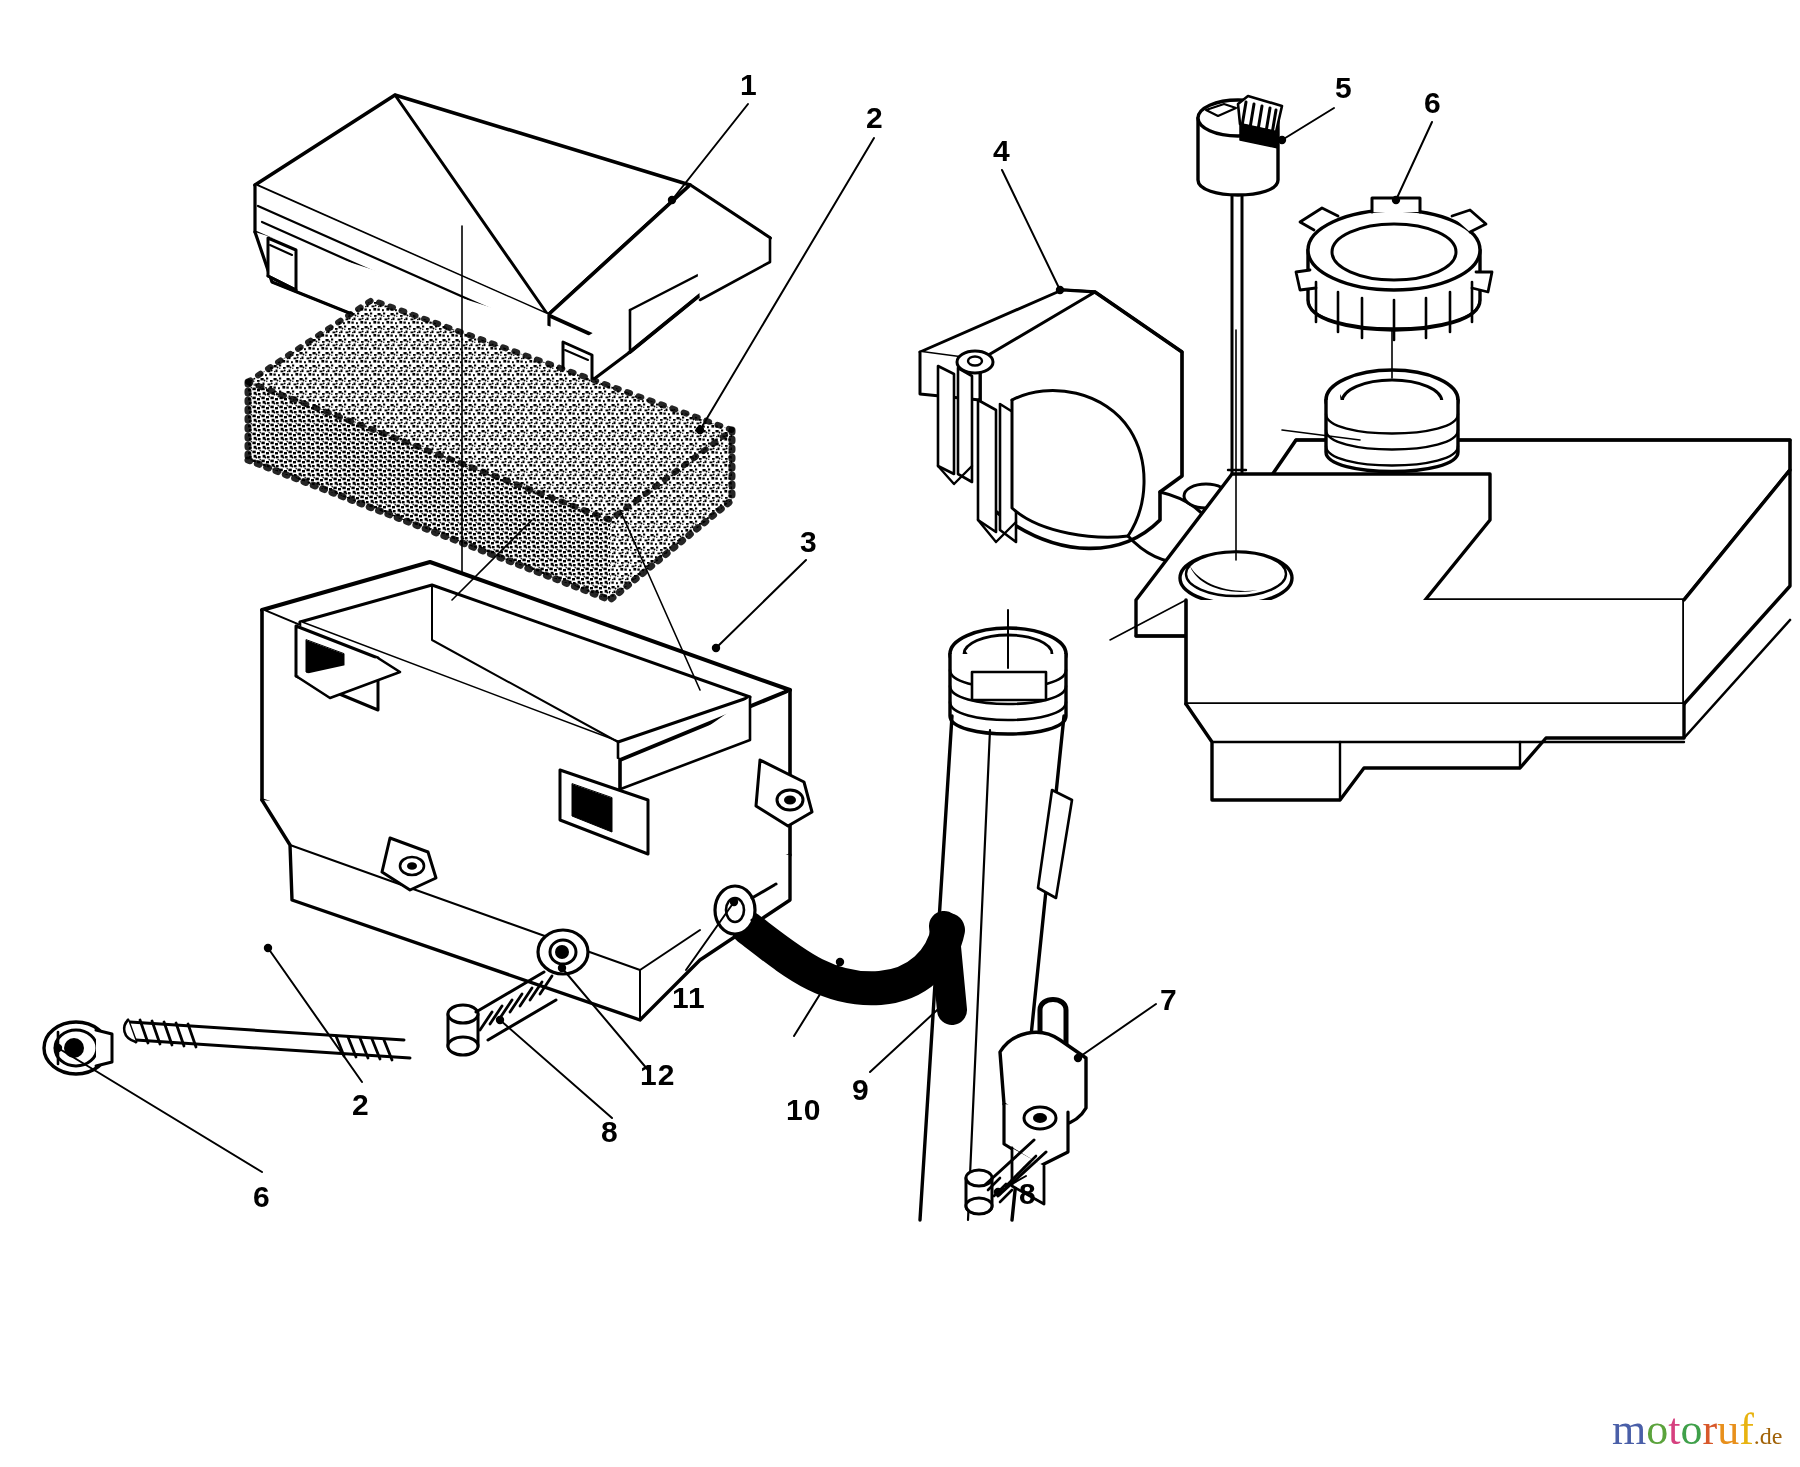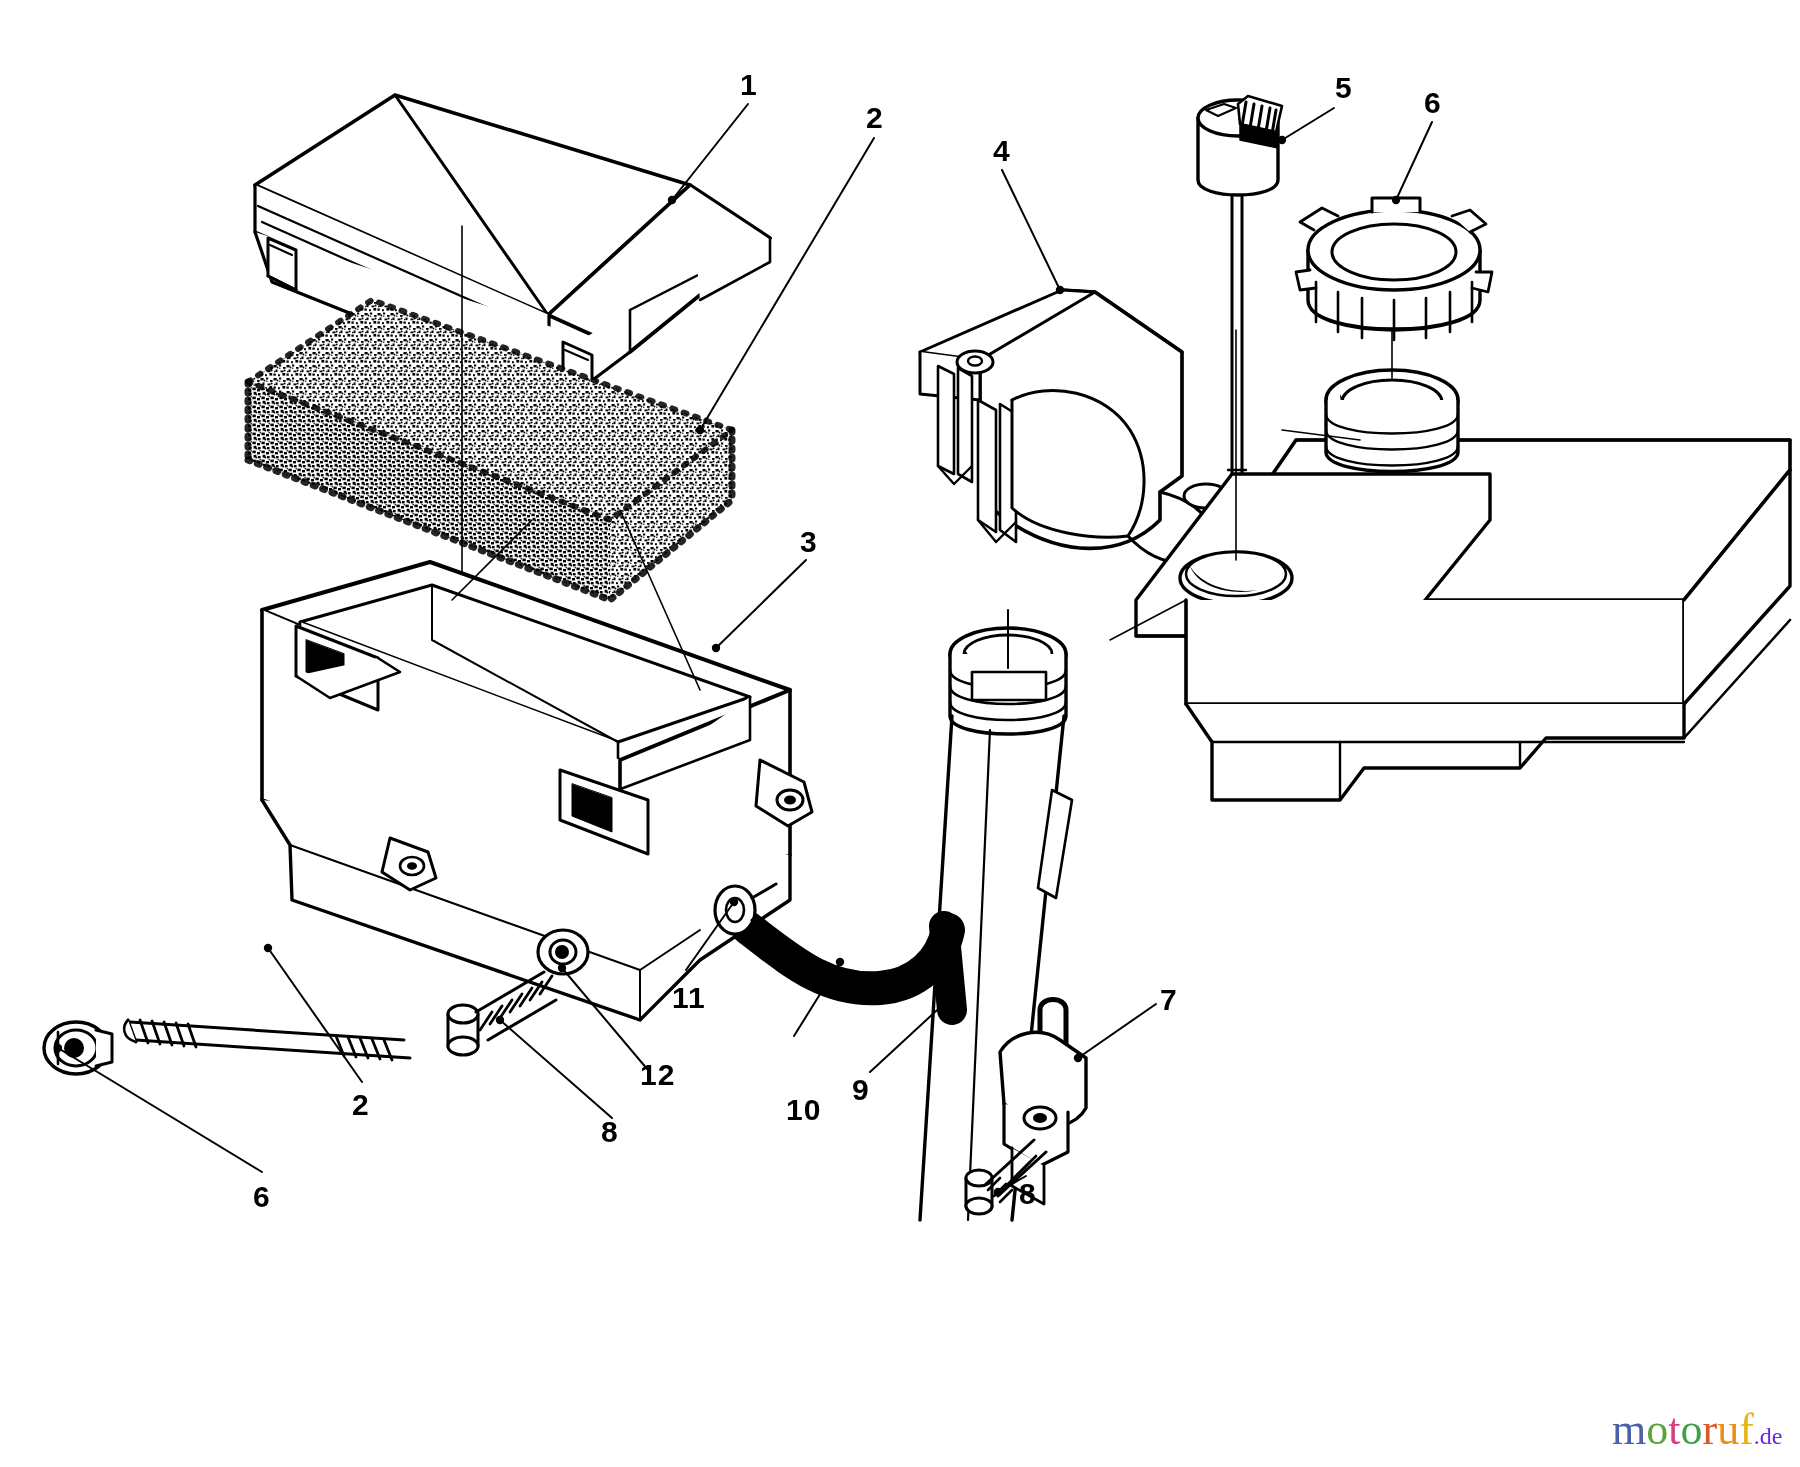--- a/index.html
+++ b/index.html
@@ -441,16 +441,16 @@
   <div class="callout" style="left:601px;top:1117px;">8</div>
   <div class="callout" style="left:1019px;top:1179px;">8</div>
   <div class="callout" style="left:852px;top:1075px;">9</div>
   <div class="callout" style="left:786px;top:1074px;margin-top:21px;">10</div>
   <div class="callout" style="left:672px;top:983px;">11</div>
   <div class="callout" style="left:640px;top:1060px;">12</div>
   <div class="callout" style="left:352px;top:1090px;">2</div>
   <div class="callout" style="left:253px;top:1182px;">6</div>
 
   <div id="watermark">
-    <span style="color:#4a5fa8">m</span><span style="color:#5ba33c">o</span><span style="color:#d6407f">t</span><span style="color:#3fa04a">o</span><span style="color:#d8582a">r</span><span style="color:#e8901c">u</span><span style="color:#e8b310">f</span><span id="wm-de" style="color:#6d28d9">.de</span>
+    <span style="color:#4a5fa8">m</span><span style="color:#5ba33c">o</span><span style="color:#d6407f">t</span><span style="color:#3fa04a">o</span><span style="color:#d8582a">r</span><span style="color:#e8901c">u</span><span style="color:#e8b310">f</span><span id="wm-de" style="color:#a16207">.de</span>
   </div>
 
 </div>
 
 </body></html>

